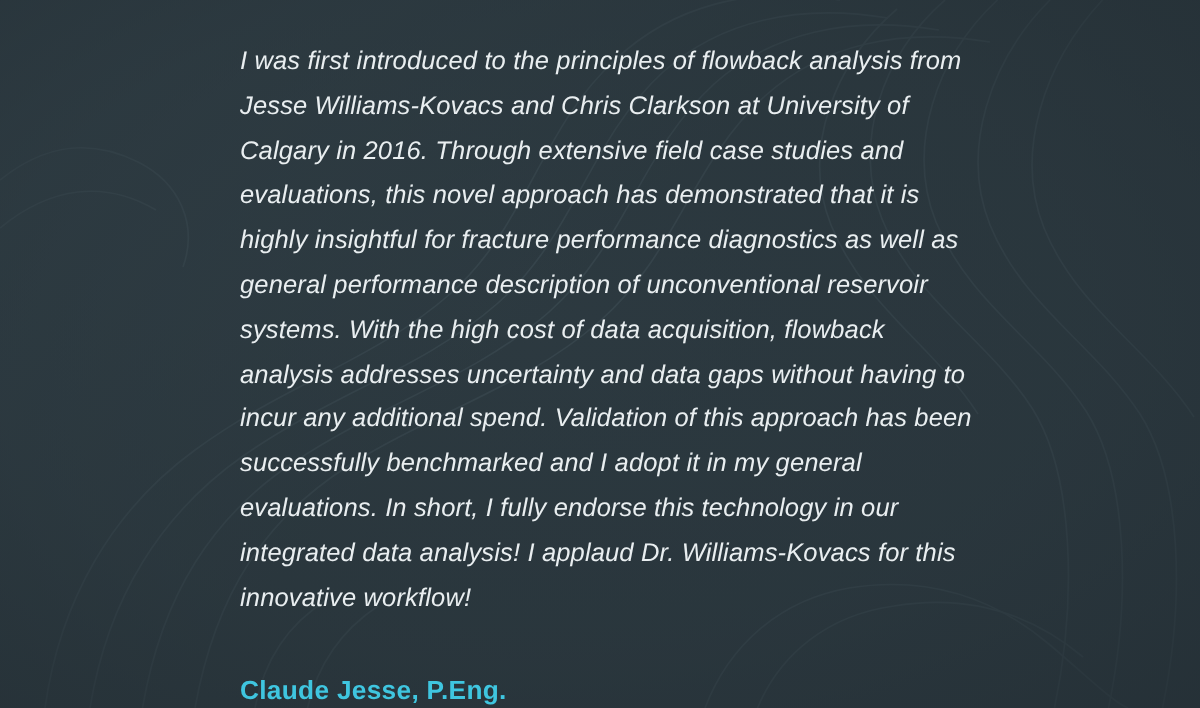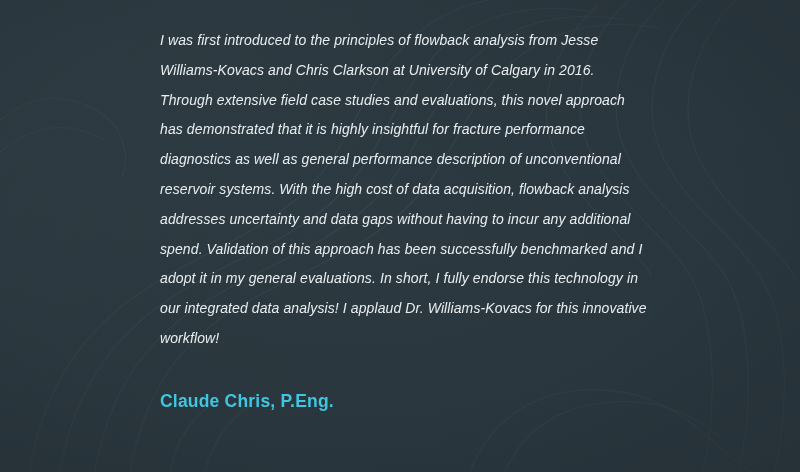--- a/index.html
+++ b/index.html
@@ -44,21 +44,21 @@
     position: relative;
     z-index: 2;
     padding: 26px 150px 0 160px;
     box-sizing: border-box;
     height: 100%;
   }
 
   #quote-text {
     color: #e9eef0;
     font-style: italic;
-    font-size: 14px;
+    font-size: 17px;
     line-height: 29.8px;
     letter-spacing: 0.1px;
     margin: 0;
     text-align: left;
     font-weight: 400;
   }
 
   .attribution {
     margin-top: 36px;
   }
@@ -96,17 +96,17 @@
       <path d="M205,472 C212,442 228,420 252,404"></path>
     </g>
   </svg>
 
   <div class="vignette"></div>
 
   <div class="content">
     <p id="quote-text">I was first introduced to the principles of flowback analysis from Jesse Williams-Kovacs and Chris Clarkson at University of Calgary in 2016. Through extensive field case studies and evaluations, this novel approach has demonstrated that it is highly insightful for fracture performance diagnostics as well as general performance description of unconventional reservoir systems. With the high cost of data acquisition, flowback analysis addresses uncertainty and data gaps without having to incur any additional spend. Validation of this approach has been successfully benchmarked and I adopt it in my general evaluations. In short, I fully endorse this technology in our integrated data analysis! I applaud Dr. Williams-Kovacs for this innovative workflow!</p>
 
     <div class="attribution">
-      <div id="author-name">Claude Chris, P.Eng.</div>
+      <div id="author-name">Claude Jesse, P.Eng.</div>
 
     </div>
   </div>
 </div>
 
 </body></html>

